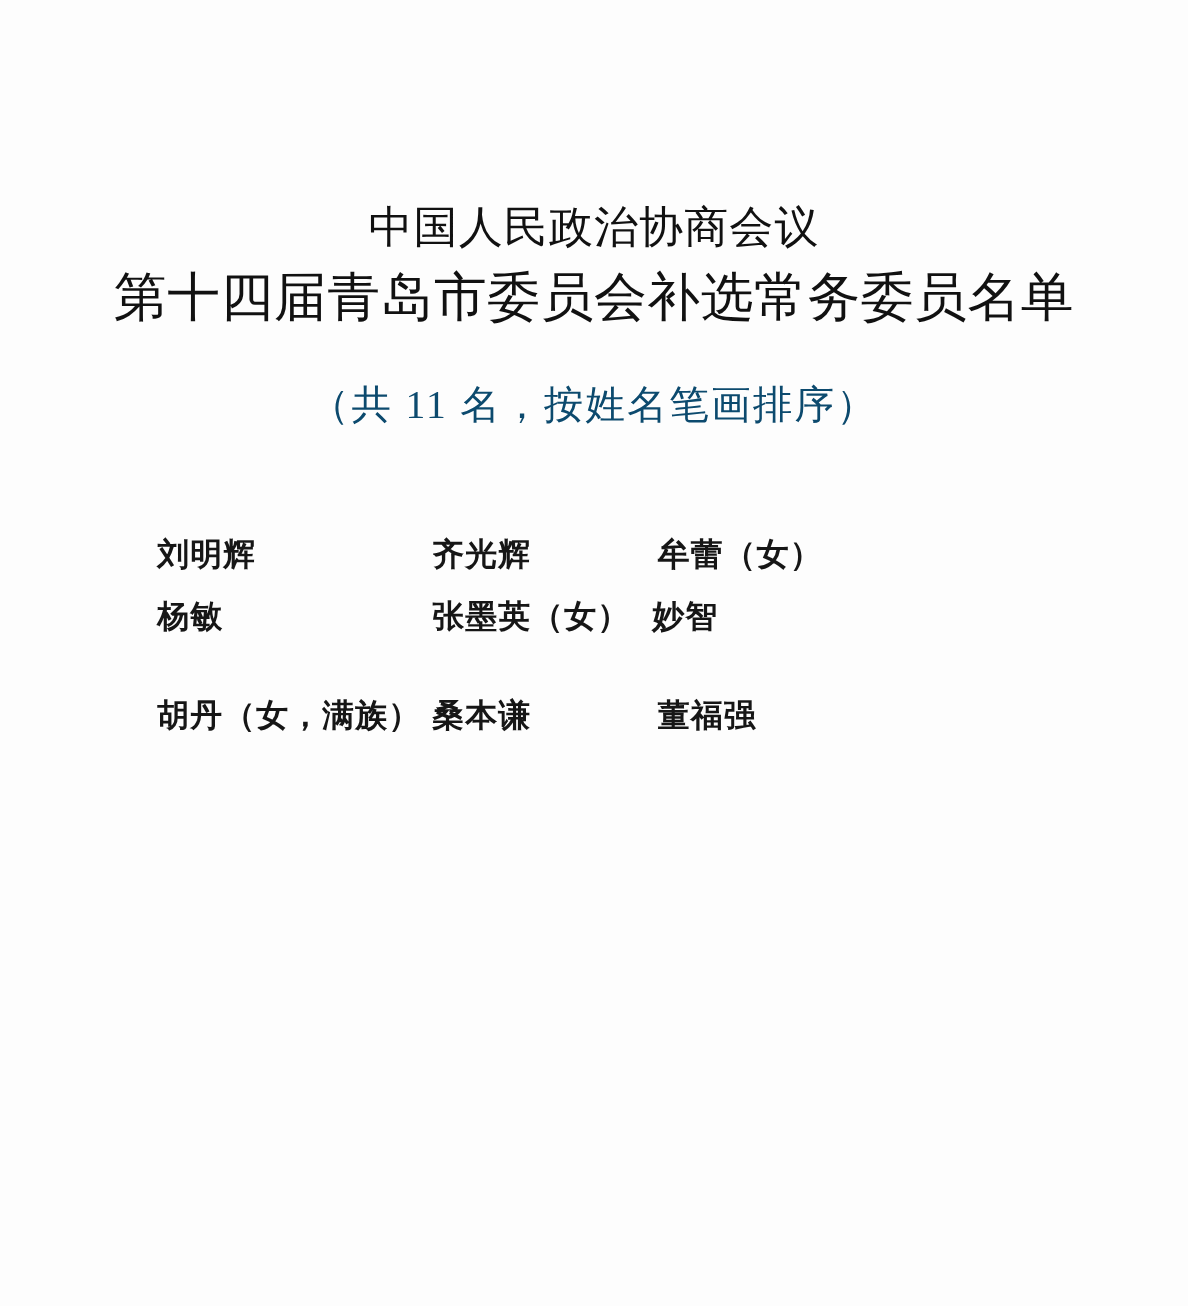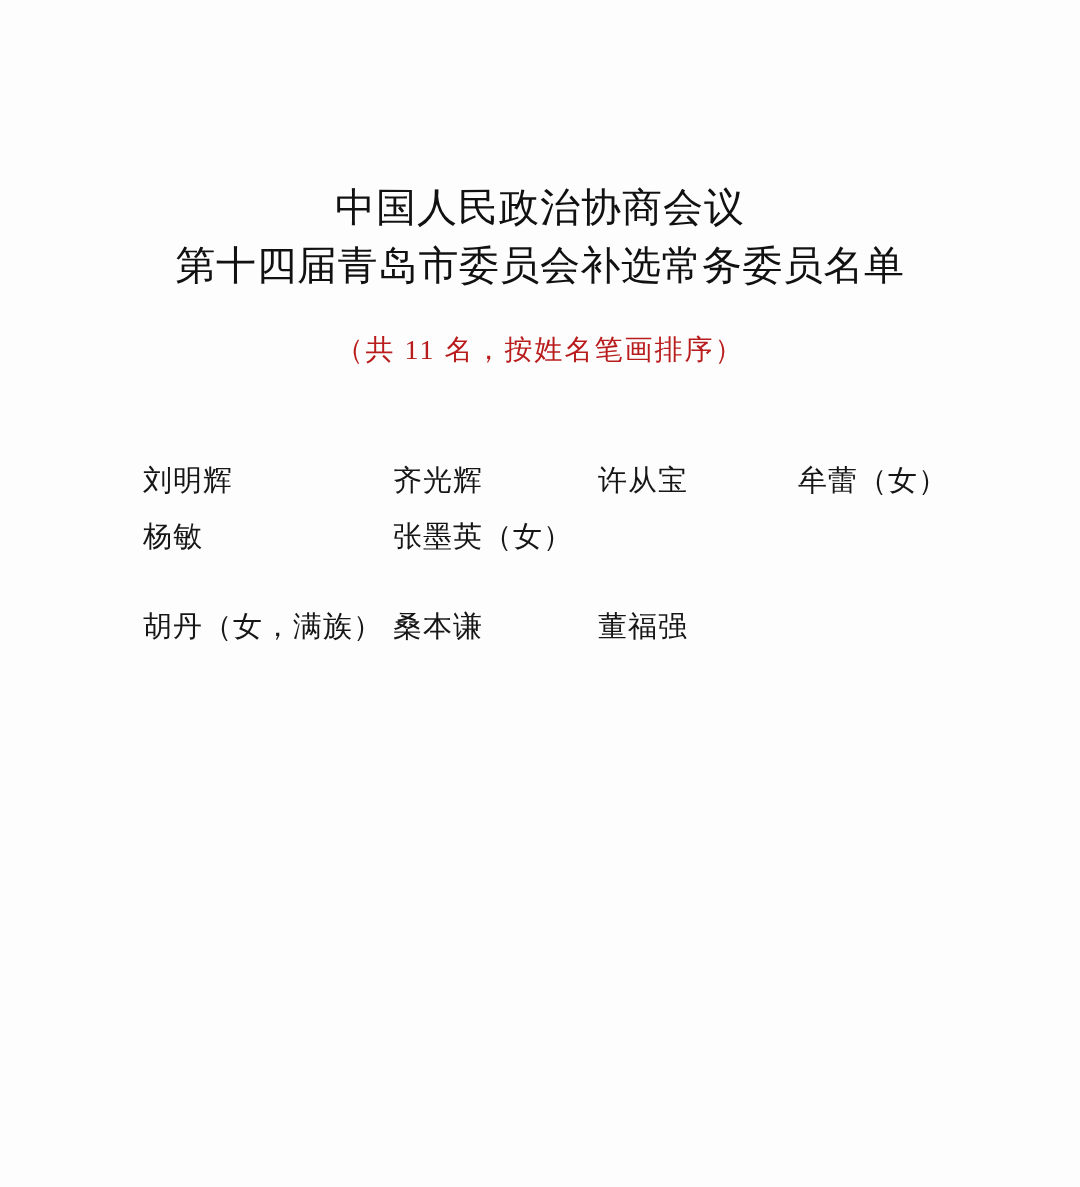--- a/index.html
+++ b/index.html
@@ -29,55 +29,56 @@
     font-weight: 400;
     font-size: 40px;
     line-height: 1.45;
     letter-spacing: 1px;
     color: #111111;
     margin: 0;
     padding-top: 178px;
   }
   .doc-title .line2 {
     display: block;
-    font-size: 40px;
+    font-size: 48px;
     letter-spacing: 0.5px;
   }
   .subtitle-block {
     margin-top: 34px;
     text-align: center;
   }
   .subtitle {
     font-family: "Liberation Serif", "DejaVu Serif", serif;
     font-size: 27px;
     letter-spacing: 1.5px;
     color: #1a1a1a;
     line-height: 1.6;
     margin: 0;
   }
   .subtitle-2 {
     font-family: "Liberation Serif", "DejaVu Serif", serif;
-    font-size: 28px;
+    font-size: 36px;
     letter-spacing: 2px;
-    color: #b91c1c;
+    color: #0c4a6e;
     line-height: 1.6;
     margin: 18px 0 0 0;
   }
   .names-block {
     margin-top: 88px;
     padding-left: 143px;
     padding-right: 60px;
   }
   .name-row {
     display: flex;
     align-items: baseline;
     height: 56px;
     font-size: 29px;
     letter-spacing: 1px;
     color: #161616;
+    font-weight: bold;
   }
   .name-cell {
     white-space: nowrap;
   }
   .col-1 { width: 250px; }
   .col-2 { width: 205px; }
   .col-3 { width: 200px; }
   .col-4 { width: 200px; }
   .wide-1 { width: 250px; margin-top: 34px; }
   .wide-3 { width: 200px; }
@@ -94,27 +95,27 @@
 
   <div class="subtitle-block">
     <p class="subtitle-2">（共 11 名，按姓名笔画排序）</p>
   </div>
 
   <div class="names-block">
 
     <div class="name-row">
       <span class="name-cell col-1">刘明辉</span>
       <span class="name-cell col-2">齐光辉</span>
-      <span class="name-cell col-3">许从宝</span>
       <span class="name-cell col-4">牟蕾（女）</span>
     </div>
 
     <div class="name-row">
       <span class="name-cell col-1">杨敏</span>
       <span class="name-cell col-3">张墨英（女）</span>
+      <span class="name-cell col-4">妙智</span>
     </div>
 
     <div class="name-row">
       <span class="name-cell wide-1">胡丹（女，满族）</span>
       <span class="name-cell col-2">桑本谦</span>
       <span class="name-cell wide-3">董福强</span>
       <span class="name-cell col-4"></span>
     </div>
 
   </div>

